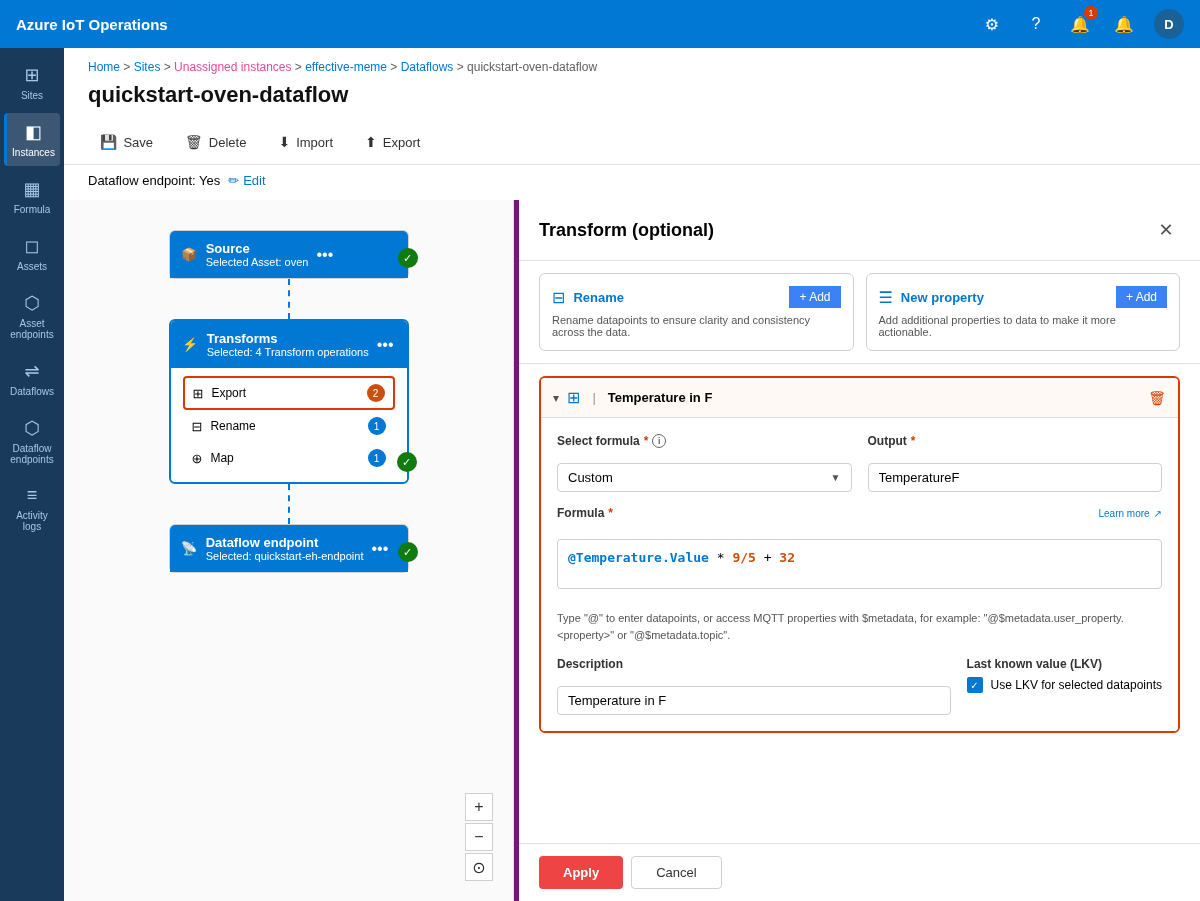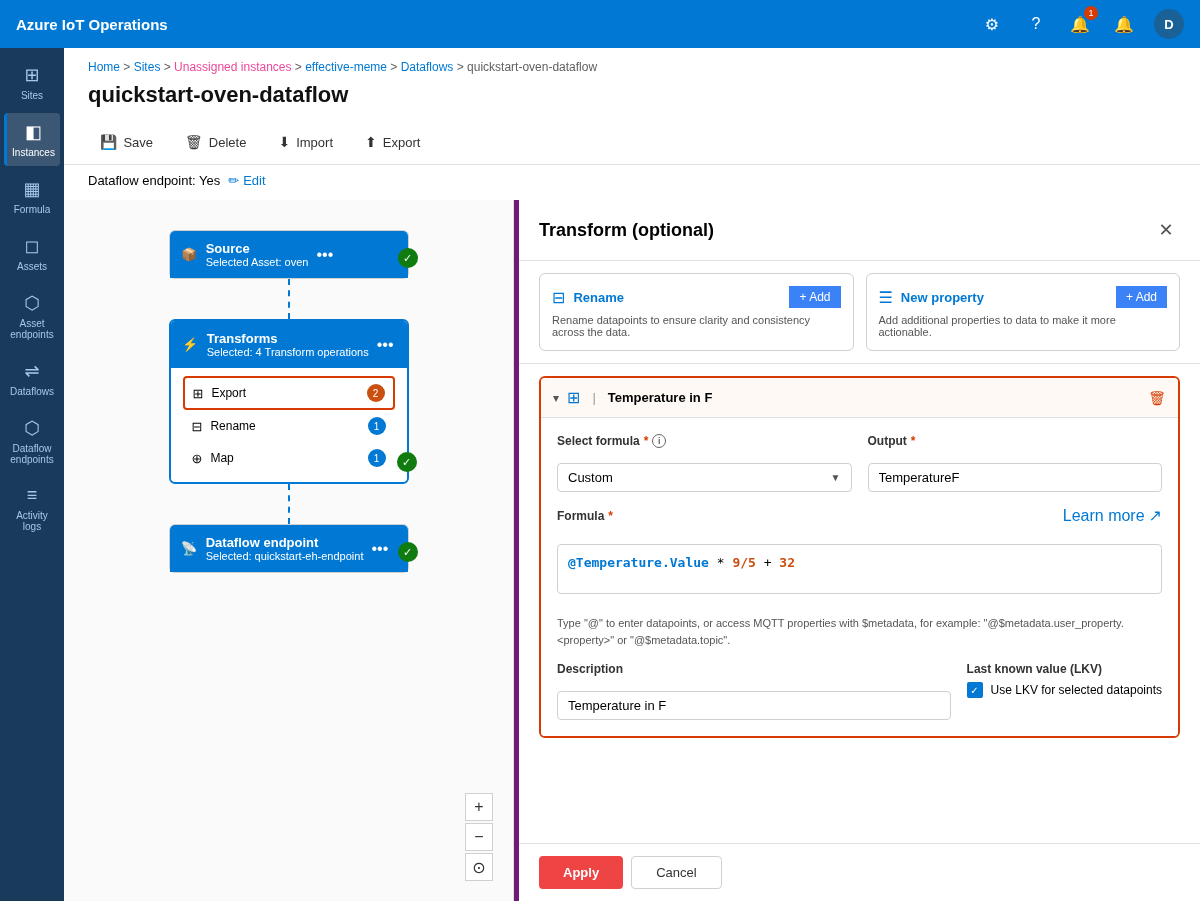--- a/index.html
+++ b/index.html
@@ -462,21 +462,21 @@
     }
 
     .formula-header {
       display: flex;
       align-items: center;
       justify-content: space-between;
       margin-bottom: 4px;
     }
     .learn-more {
       color: #0078d4;
-      font-size: 16px;
+      font-size: 10px;
       cursor: pointer;
       display: flex;
       align-items: center;
       gap: 4px;
     }
 
     .formula-input {
       border: 1px solid #d0d0d0;
       border-radius: 4px;
       padding: 10px;

